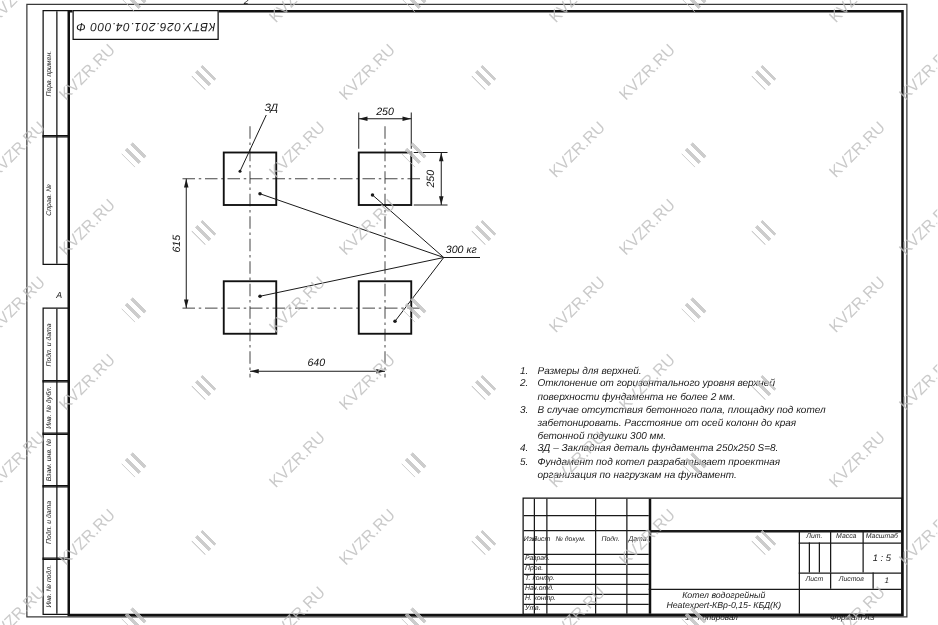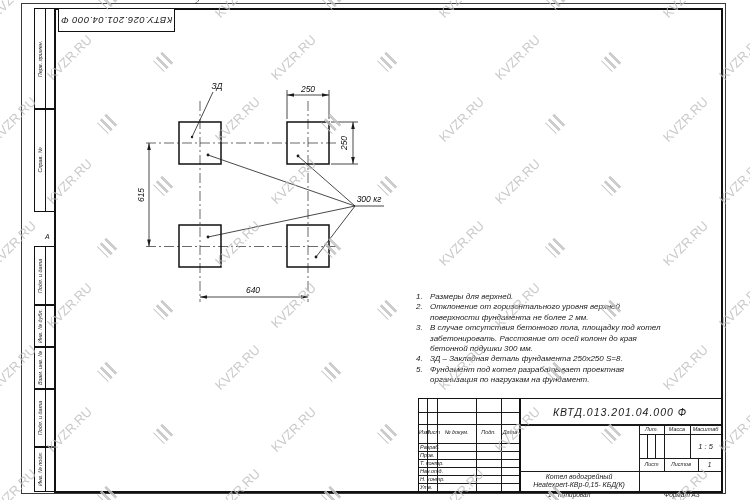--- a/index.html
+++ b/index.html
@@ -211,21 +211,20 @@
     <span class="lbl" style="left:57px;top:30px;width:25px;text-align:center;">Подп.</span>
     <span class="lbl" style="left:82px;top:30px;width:18px;text-align:center;">Дата</span>
 
     <span class="lbl" style="left:1px;top:44.5px;">Разраб.</span>
     <span class="lbl" style="left:1px;top:52.6px;">Пров.</span>
     <span class="lbl" style="left:1px;top:60.7px;">Т. контр.</span>
     <span class="lbl" style="left:1px;top:68.8px;">Нач.отд.</span>
     <span class="lbl" style="left:1px;top:76.9px;">Н. контр.</span>
     <span class="lbl" style="left:1px;top:85px;">Утв.</span>
 
-    <div class="desig ctr">КВТД.013.201.04.000 Ф</div>
     <div class="product ctr">
       <div>
         <div>Котел водогрейный</div>
         <div>Heatexpert-КВр-0,15- КБД(К)</div>
       </div>
     </div>
 
     <span class="lbl" style="left:220px;top:27px;width:25px;text-align:center;">Лит.</span>
     <span class="lbl" style="left:245px;top:27px;width:26px;text-align:center;">Масса</span>
     <span class="lbl" style="left:271px;top:27px;width:31px;text-align:center;">Масштаб</span>

